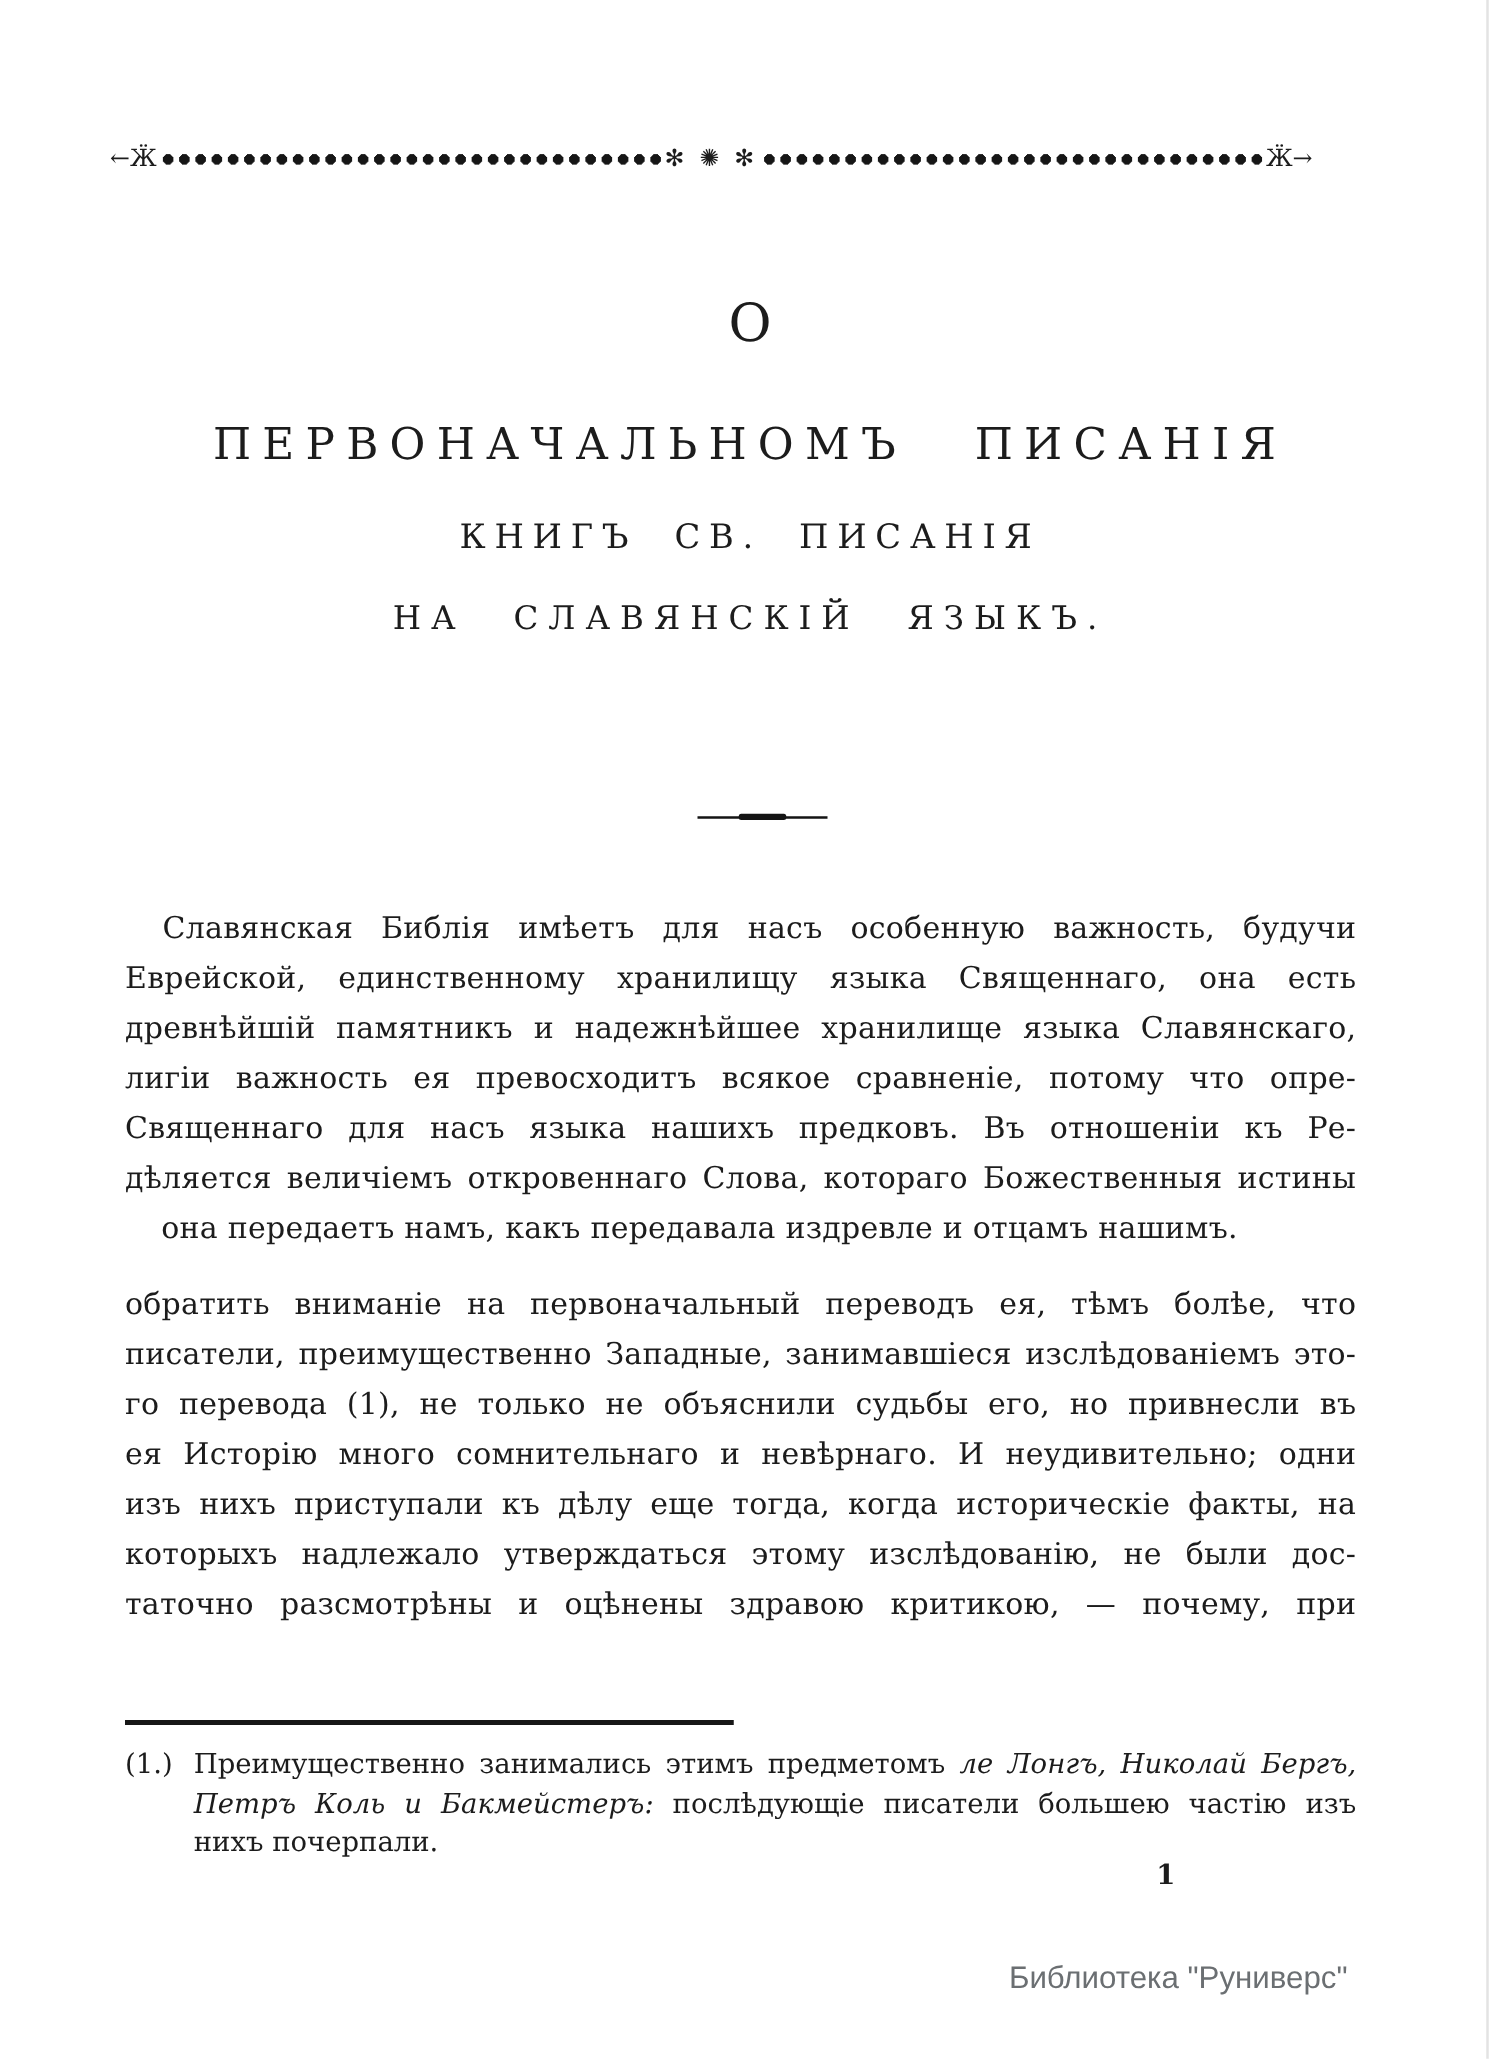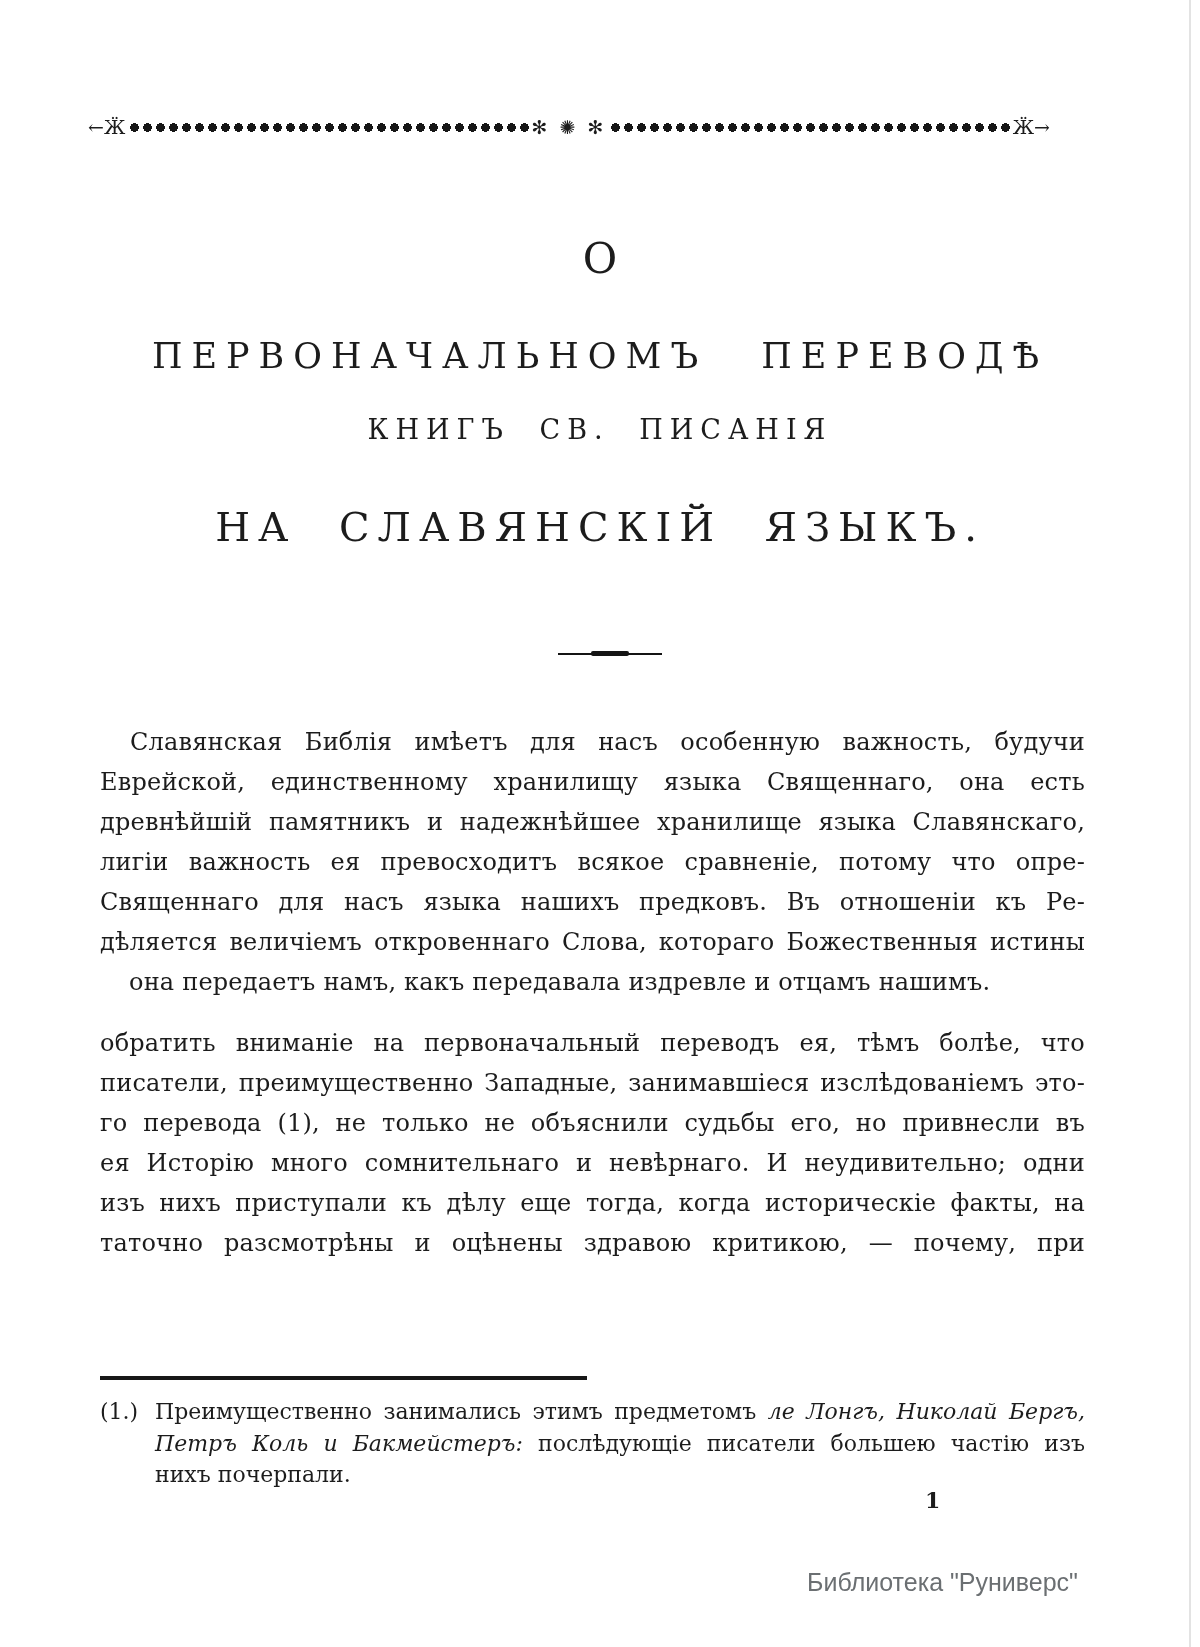--- a/index.html
+++ b/index.html
@@ -26,21 +26,21 @@
   .center-orn {
     font-family: "DejaVu Sans", sans-serif;
     font-size: 19px; letter-spacing: 3px; line-height: 1; white-space: nowrap;
   }
 
   
   .t-line { position: absolute; left: 0; width: 100%; text-align: center; white-space: nowrap; }
   .title-o    { top: 234px; font-size: 42px; }
   .title-main { top: 336px; font-size: 35px; letter-spacing: 9px;  word-spacing: 34px; }
   .title-sub1 { top: 414px; font-size: 27px; letter-spacing: 7px;  word-spacing: 14px; }
-  .title-sub2 { top: 504px; font-size: 40px; letter-spacing: 8px;  word-spacing: 22px; }
+  .title-sub2 { top: 480px; font-size: 26px; letter-spacing: 8px;  word-spacing: 22px; }
 
   
   .divider { position: absolute; top: 650px; left: 558px; width: 104px; height: 7px; }
   .divider::before { content: ""; position: absolute; top: 3px; left: 0; right: 0; height: 2px; background: #141414; }
   .divider::after  { content: ""; position: absolute; top: 1px; left: 33px; width: 38px; height: 5px; background: #141414; border-radius: 2px; }
 
   
   .body-text {
     position: absolute; left: 100px; top: 722px; width: 985px;
     font-size: 24px; line-height: 40px; letter-spacing: 0.2px;
@@ -83,21 +83,21 @@
 
 <div class="ornament-row">
   <span class="orn-cap">←Ӝ</span>
   <span class="beads"></span>
   <span class="center-orn">✻ ✺ ✻</span>
   <span class="beads"></span>
   <span class="orn-cap">Ӝ→</span>
 </div>
 
 <div class="t-line title-o">О</div>
-<div class="t-line title-main">ПЕРВОНАЧАЛЬНОМЪ ПЕРЕВОДѢ</div>
+<div class="t-line title-main">ПЕРВОНАЧАЛЬНОМЪ ПИСАНІЯ</div>
 <div class="t-line title-sub1">КНИГЪ СВ. ПИСАНІЯ</div>
 <div class="t-line title-sub2">НА СЛАВЯНСКІЙ ЯЗЫКЪ.</div>
 
 <div class="divider"></div>
 
 <div class="body-text">
   <div>
     <div class="jline first-line">Славянская Библія имѣетъ для насъ особенную важность, будучи</div>
     <div class="jline">Еврейской, единственному хранилищу языка Священнаго, она есть</div>
     <div class="jline">древнѣйшій памятникъ и надежнѣйшее хранилище языка Славянскаго,</div>
@@ -105,20 +105,21 @@
     <div class="jline">Священнаго для насъ языка нашихъ предковъ. Въ отношеніи къ Ре-</div>
     <div class="jline">дѣляется величіемъ откровеннаго Слова, котораго Божественныя истины</div>
     <div class="jline last-line">она передаетъ намъ, какъ передавала издревле и отцамъ нашимъ.</div>
   </div>
   <div class="para2">
     <div class="jline">обратить вниманіе на первоначальный переводъ ея, тѣмъ болѣе, что</div>
     <div class="jline">писатели, преимущественно Западные, занимавшіеся изслѣдованіемъ это-</div>
     <div class="jline">го перевода (1), не только не объяснили судьбы его, но привнесли въ</div>
     <div class="jline">ея Исторію много сомнительнаго и невѣрнаго. И неудивительно; одни</div>
     <div class="jline">изъ нихъ приступали къ дѣлу еще тогда, когда историческіе факты, на</div>
+    <div class="jline">которыхъ надлежало утверждаться этому изслѣдованію, не были дос-</div>
     <div class="jline">таточно разсмотрѣны и оцѣнены здравою критикою, — почему, при</div>
   </div>
 </div>
 
 <div class="footnote-rule"></div>
 <div class="footnote">
   <div class="fn-marker">(1.)</div>
   <div class="fn-body">
     <div class="fn-line"><span>Преимущественно занимались этимъ предметомъ </span><span class="italic">ле Лонгъ, Николай Бергъ,</span></div>
     <div class="fn-line"><span class="italic">Петръ Коль и Бакмейстеръ:</span><span> послѣдующіе писатели большею частію изъ</span></div>

